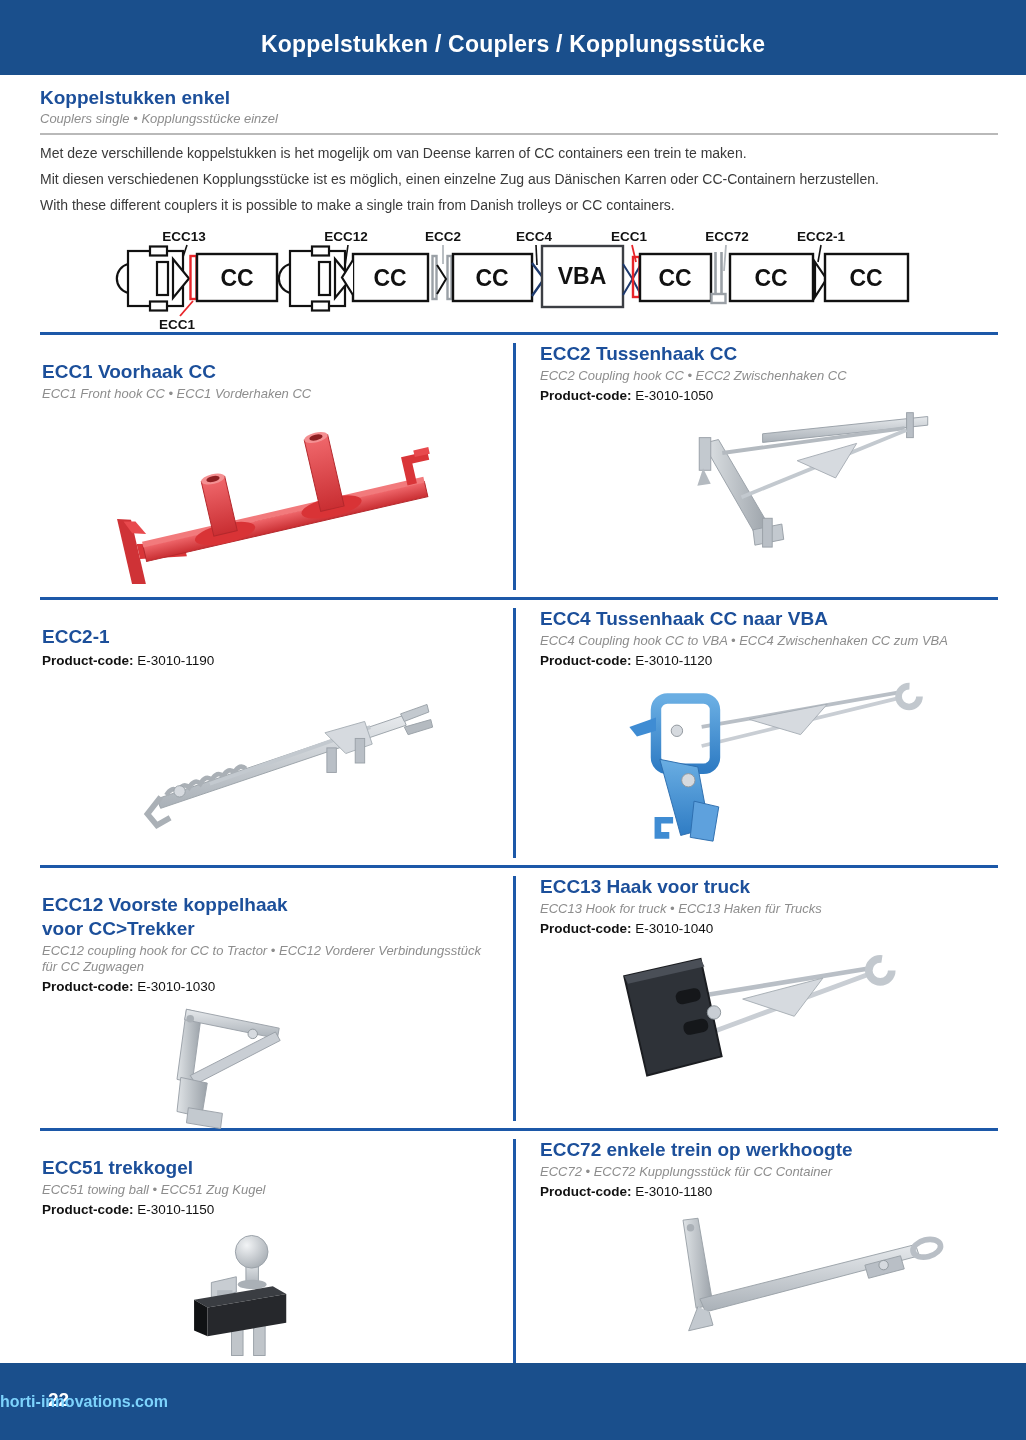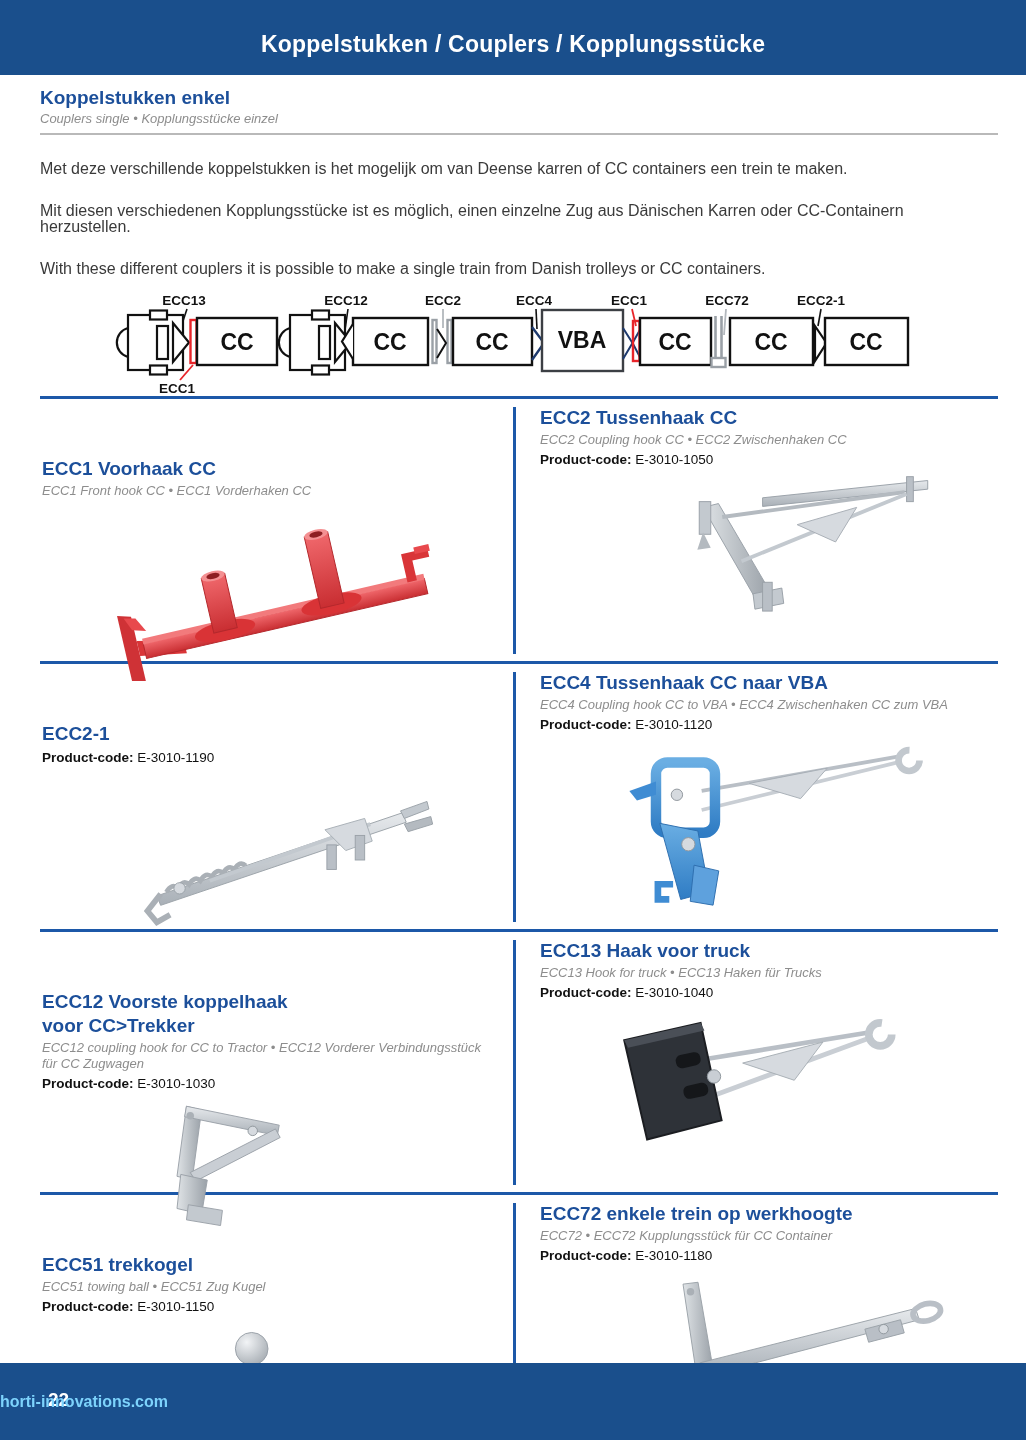--- a/index.html
+++ b/index.html
@@ -18,36 +18,36 @@
   .hdr{position:absolute;top:0;left:0;width:100%;height:75px;background:var(--navy);
        display:flex;align-items:center;justify-content:center;}
   .hdr-title{color:#fff;font-size:23px;font-weight:bold;letter-spacing:.2px;padding-top:14px;}
 
   
   .content{position:absolute;top:75px;left:0;width:100%;}
   .intro{margin:12px 28px 0 40px;}
   .intro-title{color:var(--title-blue);font-size:19px;font-weight:bold;}
   .intro-sub{color:var(--sub-gray);font-style:italic;font-size:13px;margin-top:2px;}
   .intro-hr{border:none;border-top:2px solid #b9b9b9;margin:7px 0 0 0;}
-  .intro p{font-size:16px;color:var(--body);margin-top:26px;line-height:16px;}
+  .intro p{font-size:14px;color:var(--body);margin-top:10px;line-height:16px;}
 
   
   .diagram-wrap{margin:6px 28px 0 40px;}
   .diagram-wrap svg{display:block;}
   .dlabel{font-size:13.5px;font-weight:bold;fill:#111;}
   .dbox{fill:#fff;stroke:#111;stroke-width:2.4;}
   .dboxtext{font-size:23px;font-weight:bold;fill:#111;}
 
   
   .grid{margin:0 28px 0 40px;}
   .row{display:flex;border-top:3px solid var(--line);}
   .vdiv{width:3px;background:var(--line);margin:8px 0 7px 0;}
   .row.last .vdiv{margin-bottom:0;}
   .cell{position:relative;}
-  .cell.left{width:473px;padding:14px 6px 0 2px;margin-top:44px;}
+  .cell.left{width:473px;padding:25px 6px 0 2px;}
   .cell.right{flex:1;padding:7px 6px 0 24px;}
   .p-title{color:var(--title-blue);font-size:19px;font-weight:bold;line-height:24px;white-space:pre-line;}
   .p-sub{color:var(--sub-gray);font-style:italic;font-size:13px;line-height:16px;margin-top:2px;max-width:440px;}
   .p-code{font-size:13.5px;color:#111;margin-top:4px;}
   .p-code b{font-weight:bold;}
   .art{position:relative;}
 
   
   .ftr{position:absolute;left:0;bottom:0;width:100%;height:77px;background:var(--navy);}
   .ftr-num{position:absolute;left:48px;top:26px;color:#fff;font-size:19px;font-weight:bold;}

